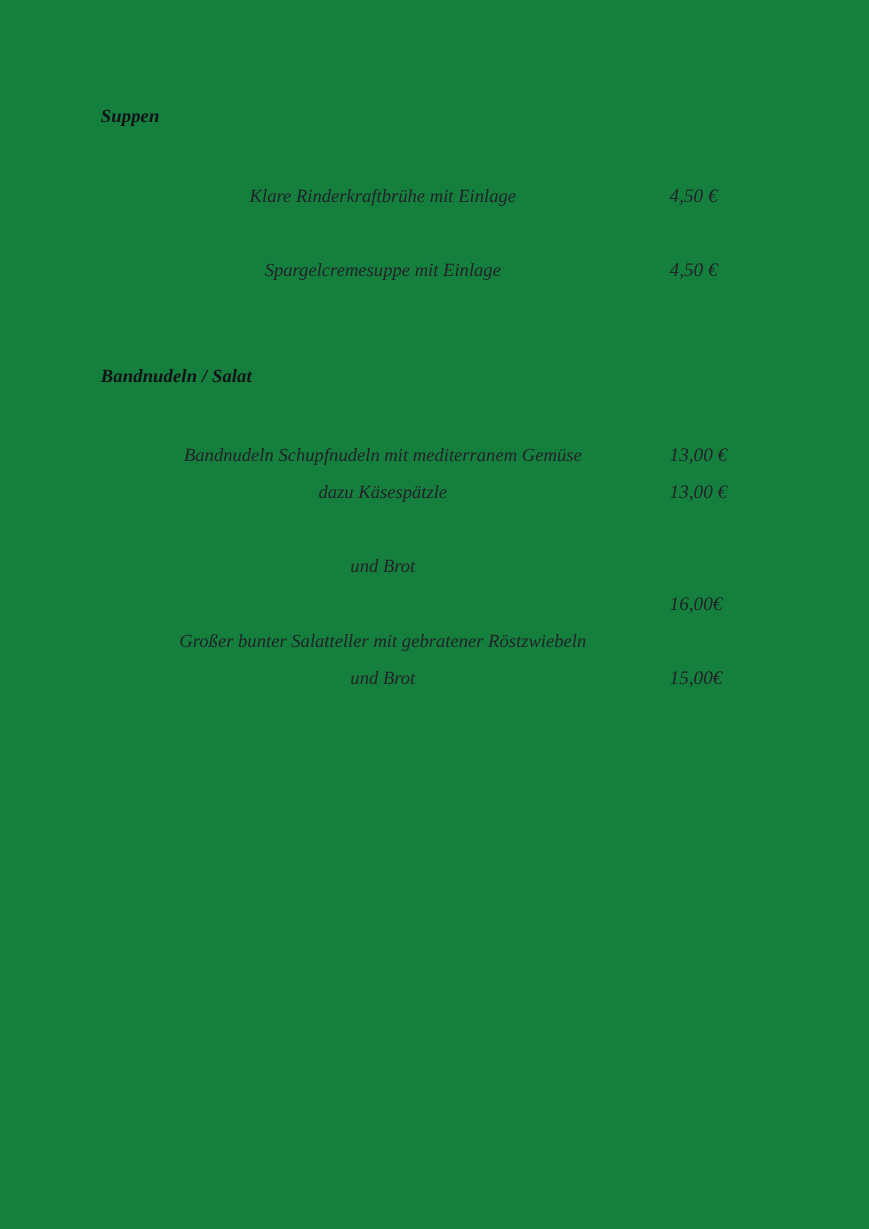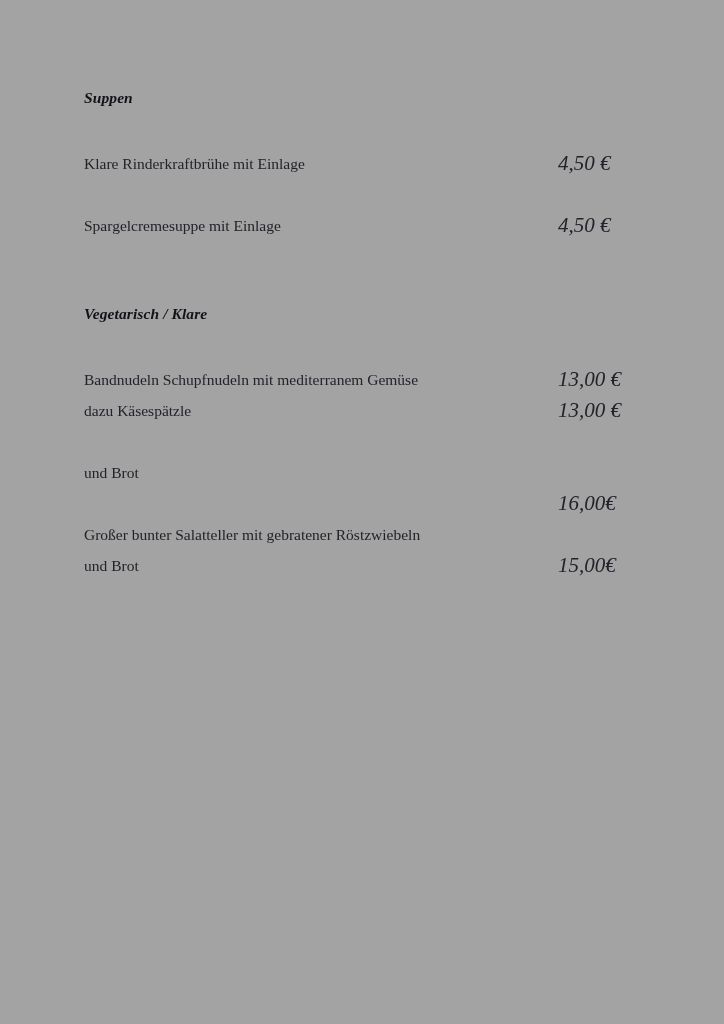--- a/index.html
+++ b/index.html
@@ -7,21 +7,21 @@
     margin: 0;
     padding: 0;
     background: #ffffff;
   }
 
   .page {
     position: relative;
     width: 724px;
     height: 1024px;
     margin: 0 auto;
-    background: #a3a3a3;
+    background: #15803d;
     overflow: hidden;
     font-family: "Liberation Serif", "DejaVu Serif", serif;
     color: #1a1a20;
     -webkit-font-smoothing: antialiased;
   }
 
   
   .menu {
     position: absolute;
     left: 84px;
@@ -54,34 +54,36 @@
   }
   .entry:last-child {
     margin-bottom: 0;
   }
 
   .entry-lines {
     width: 470px;
   }
 
   .entry-line {
+    font-style: italic;
     font-weight: normal;
     font-size: 15.5px;
     line-height: 31px;
     white-space: nowrap;
     color: #22222a;
+    text-align: center;
   }
 
   
   .entry-price {
     position: absolute;
     left: 474px;
     top: 0;
     font-style: italic;
-    font-size: 21px;
+    font-size: 16px;
     line-height: 31px;
     white-space: nowrap;
     color: #22222a;
   }
   
   .entry-price.on-second-line {
     top: 31px;
   }
 </style>
 </head>
@@ -98,21 +100,21 @@
           <div class="entry-price">4,50 €</div>
         </div>
         <div class="entry">
           <div class="entry-lines">
             <div class="entry-line">Spargelcremesuppe mit Einlage</div>
           </div>
           <div class="entry-price">4,50 €</div>
         </div>
       </div>
       <div class="section">
-        <div class="section-title">Vegetarisch / Klare</div>
+        <div class="section-title">Bandnudeln / Salat</div>
         <div class="entry">
           <div class="entry-price">13,00 €</div>
         </div>
         <div class="entry">
           <div class="entry-lines">
             <div class="entry-line">Bandnudeln Schupfnudeln mit mediterranem Gemüse</div>
             <div class="entry-line">dazu Käsespätzle</div>
           </div>
           <div class="entry-price on-second-line">13,00 €</div>
         </div>

